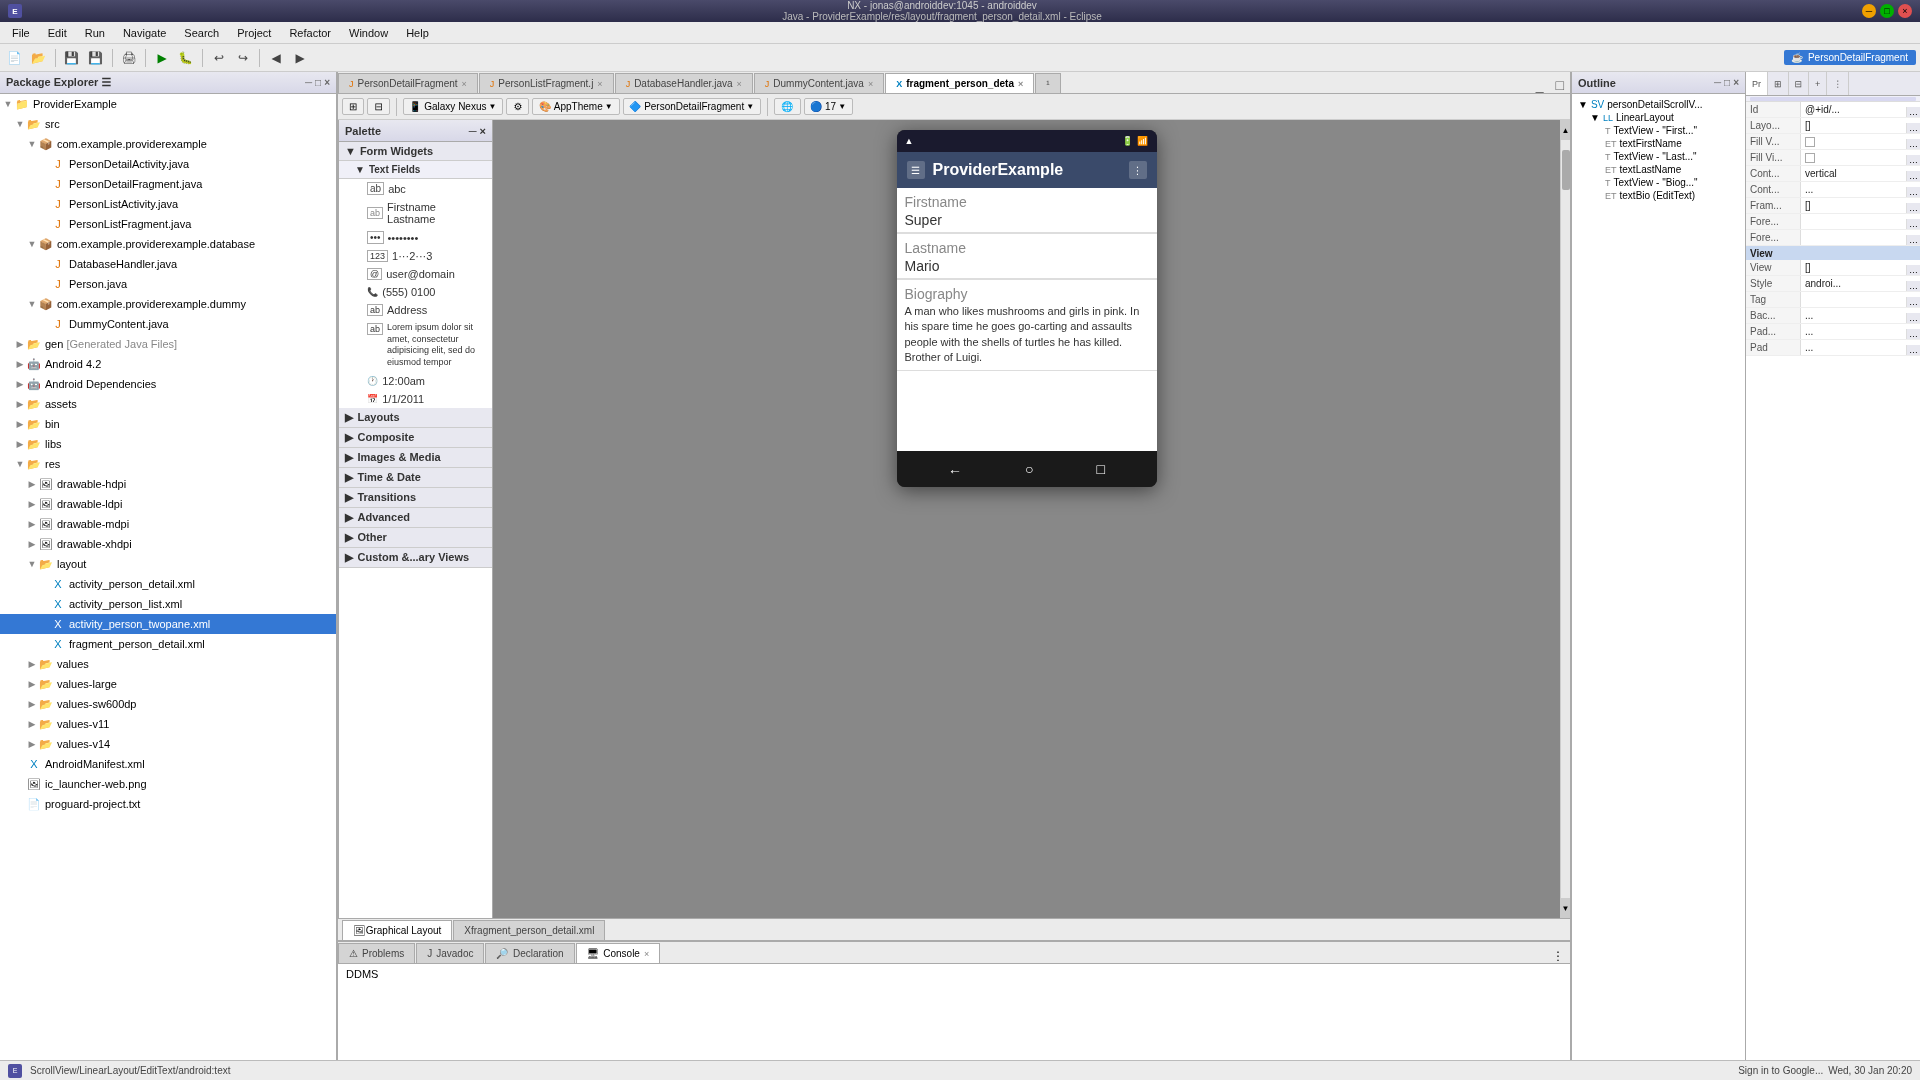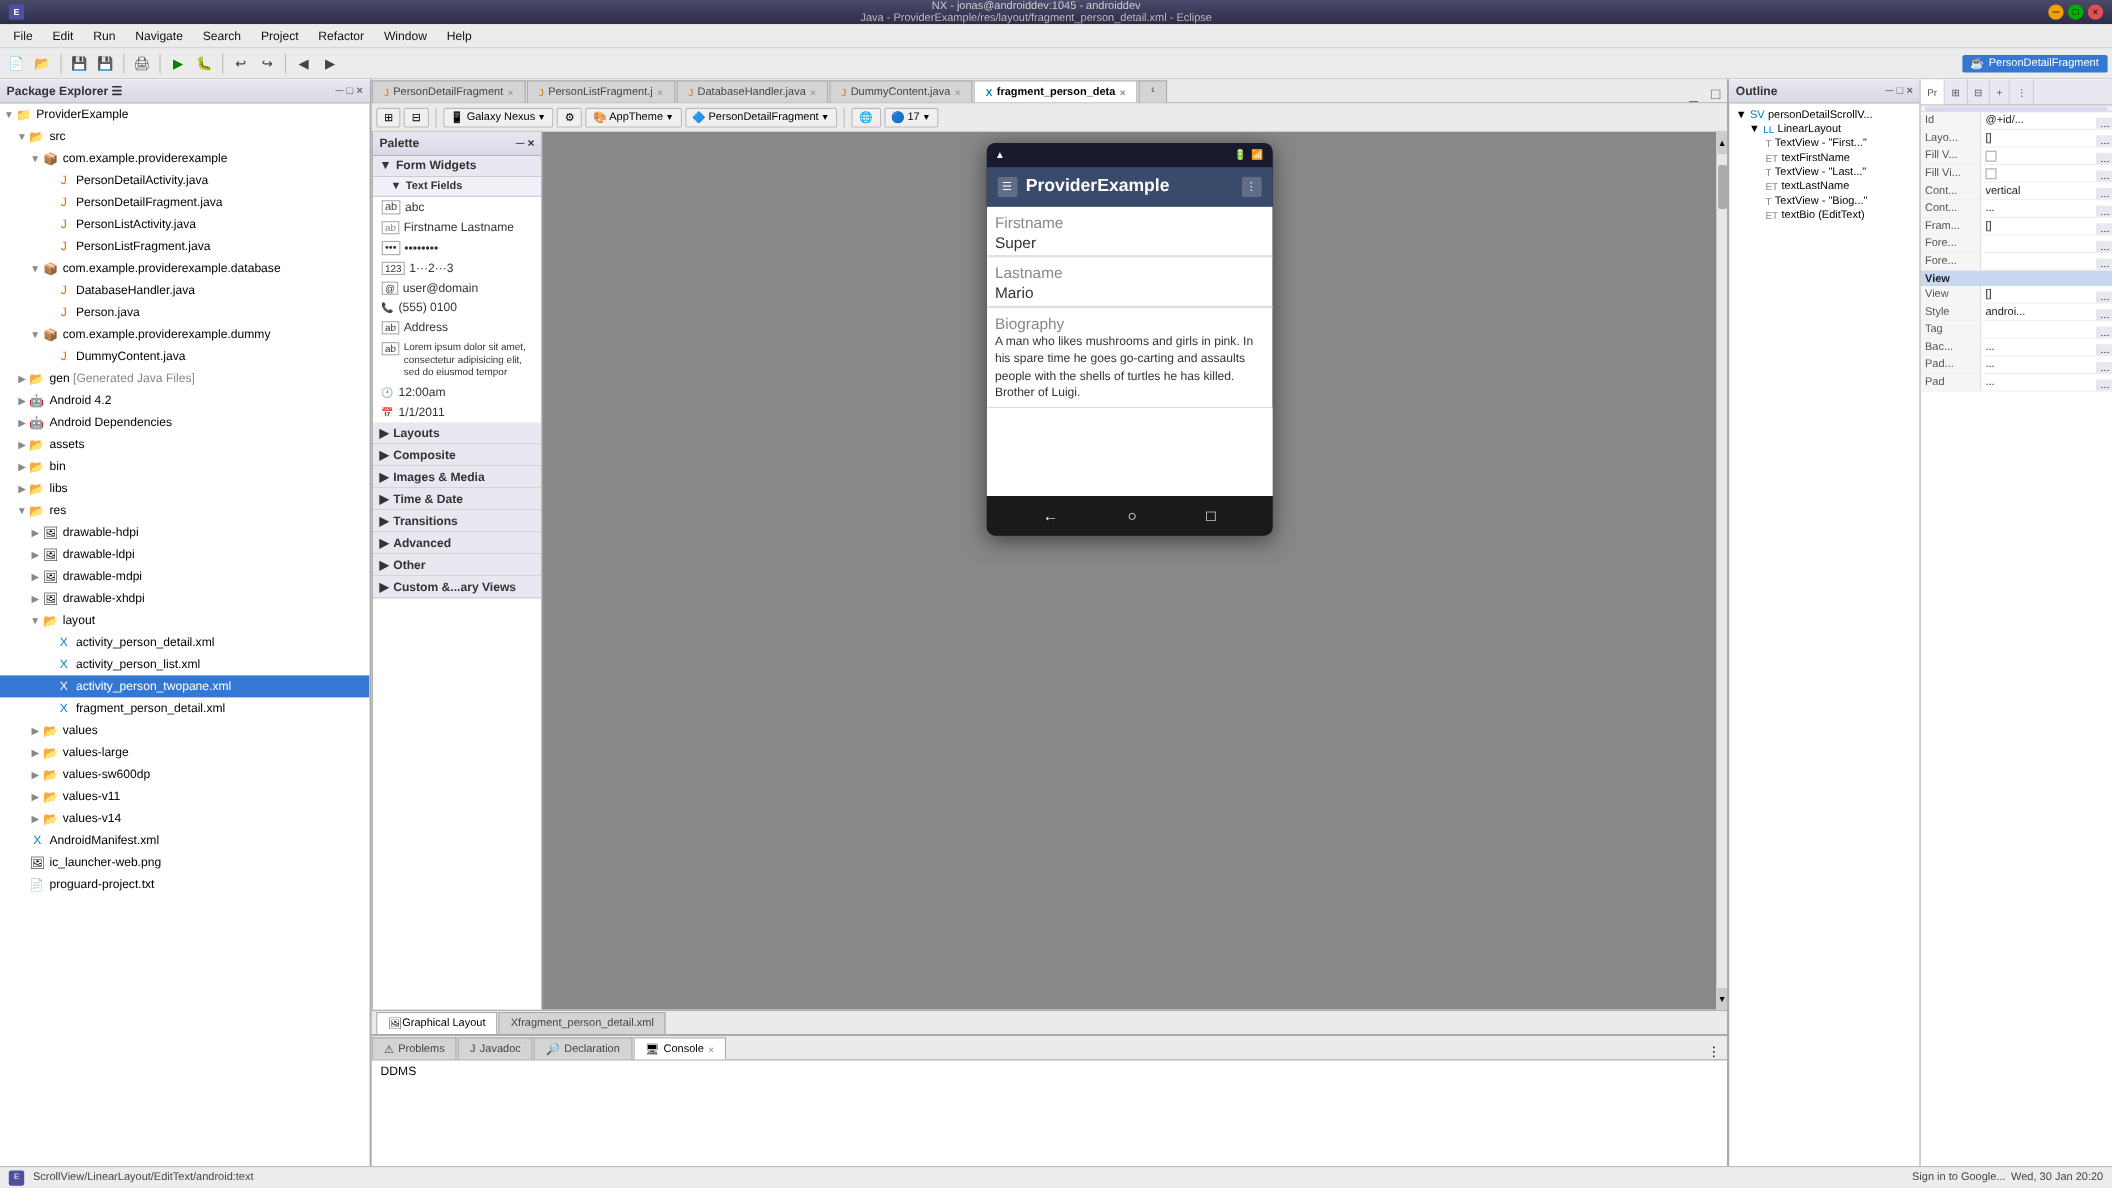--- a/index.html
+++ b/index.html
@@ -305,21 +305,21 @@
       color: #333;
       border-bottom: 1px solid #ccc;
       cursor: pointer;
       display: flex; align-items: center; gap: 4px;
     }
     .palette-item {
       padding: 3px 8px;
       font-size: 11px;
       color: #333;
       cursor: pointer;
-      display: flex; align-items: center; gap: 4px;
+      display: flex; align-items: center; gap: 4px; margin-left: 20px;
     }
 
     
     .right-panel {
       width: 175px;
       background: white;
       border-left: 2px solid #aaa;
       display: flex;
       flex-direction: column;
       overflow: hidden;

